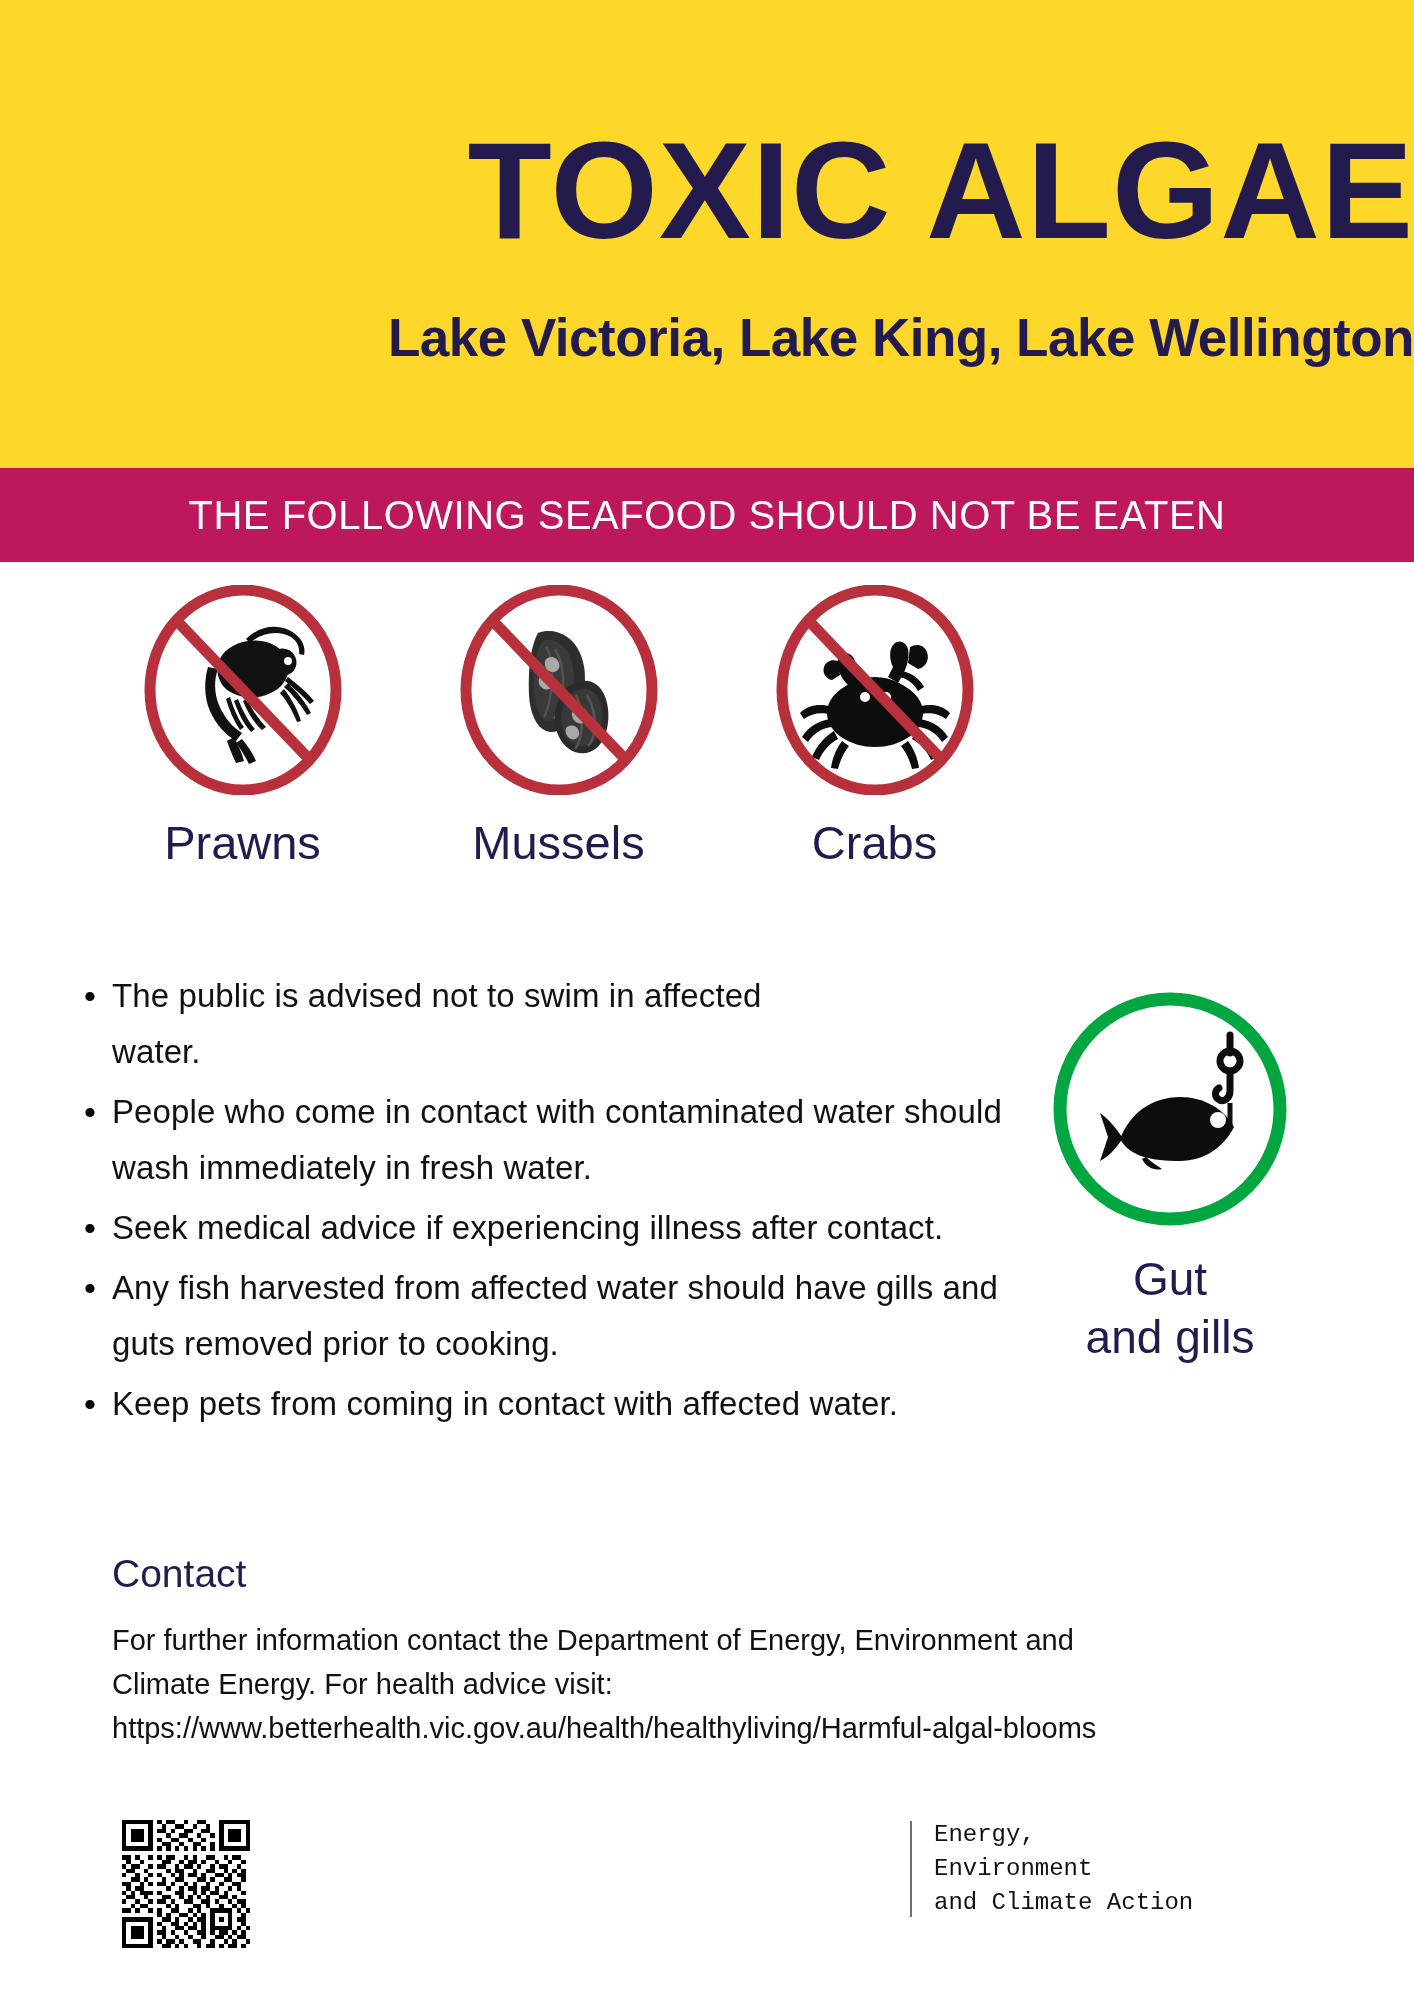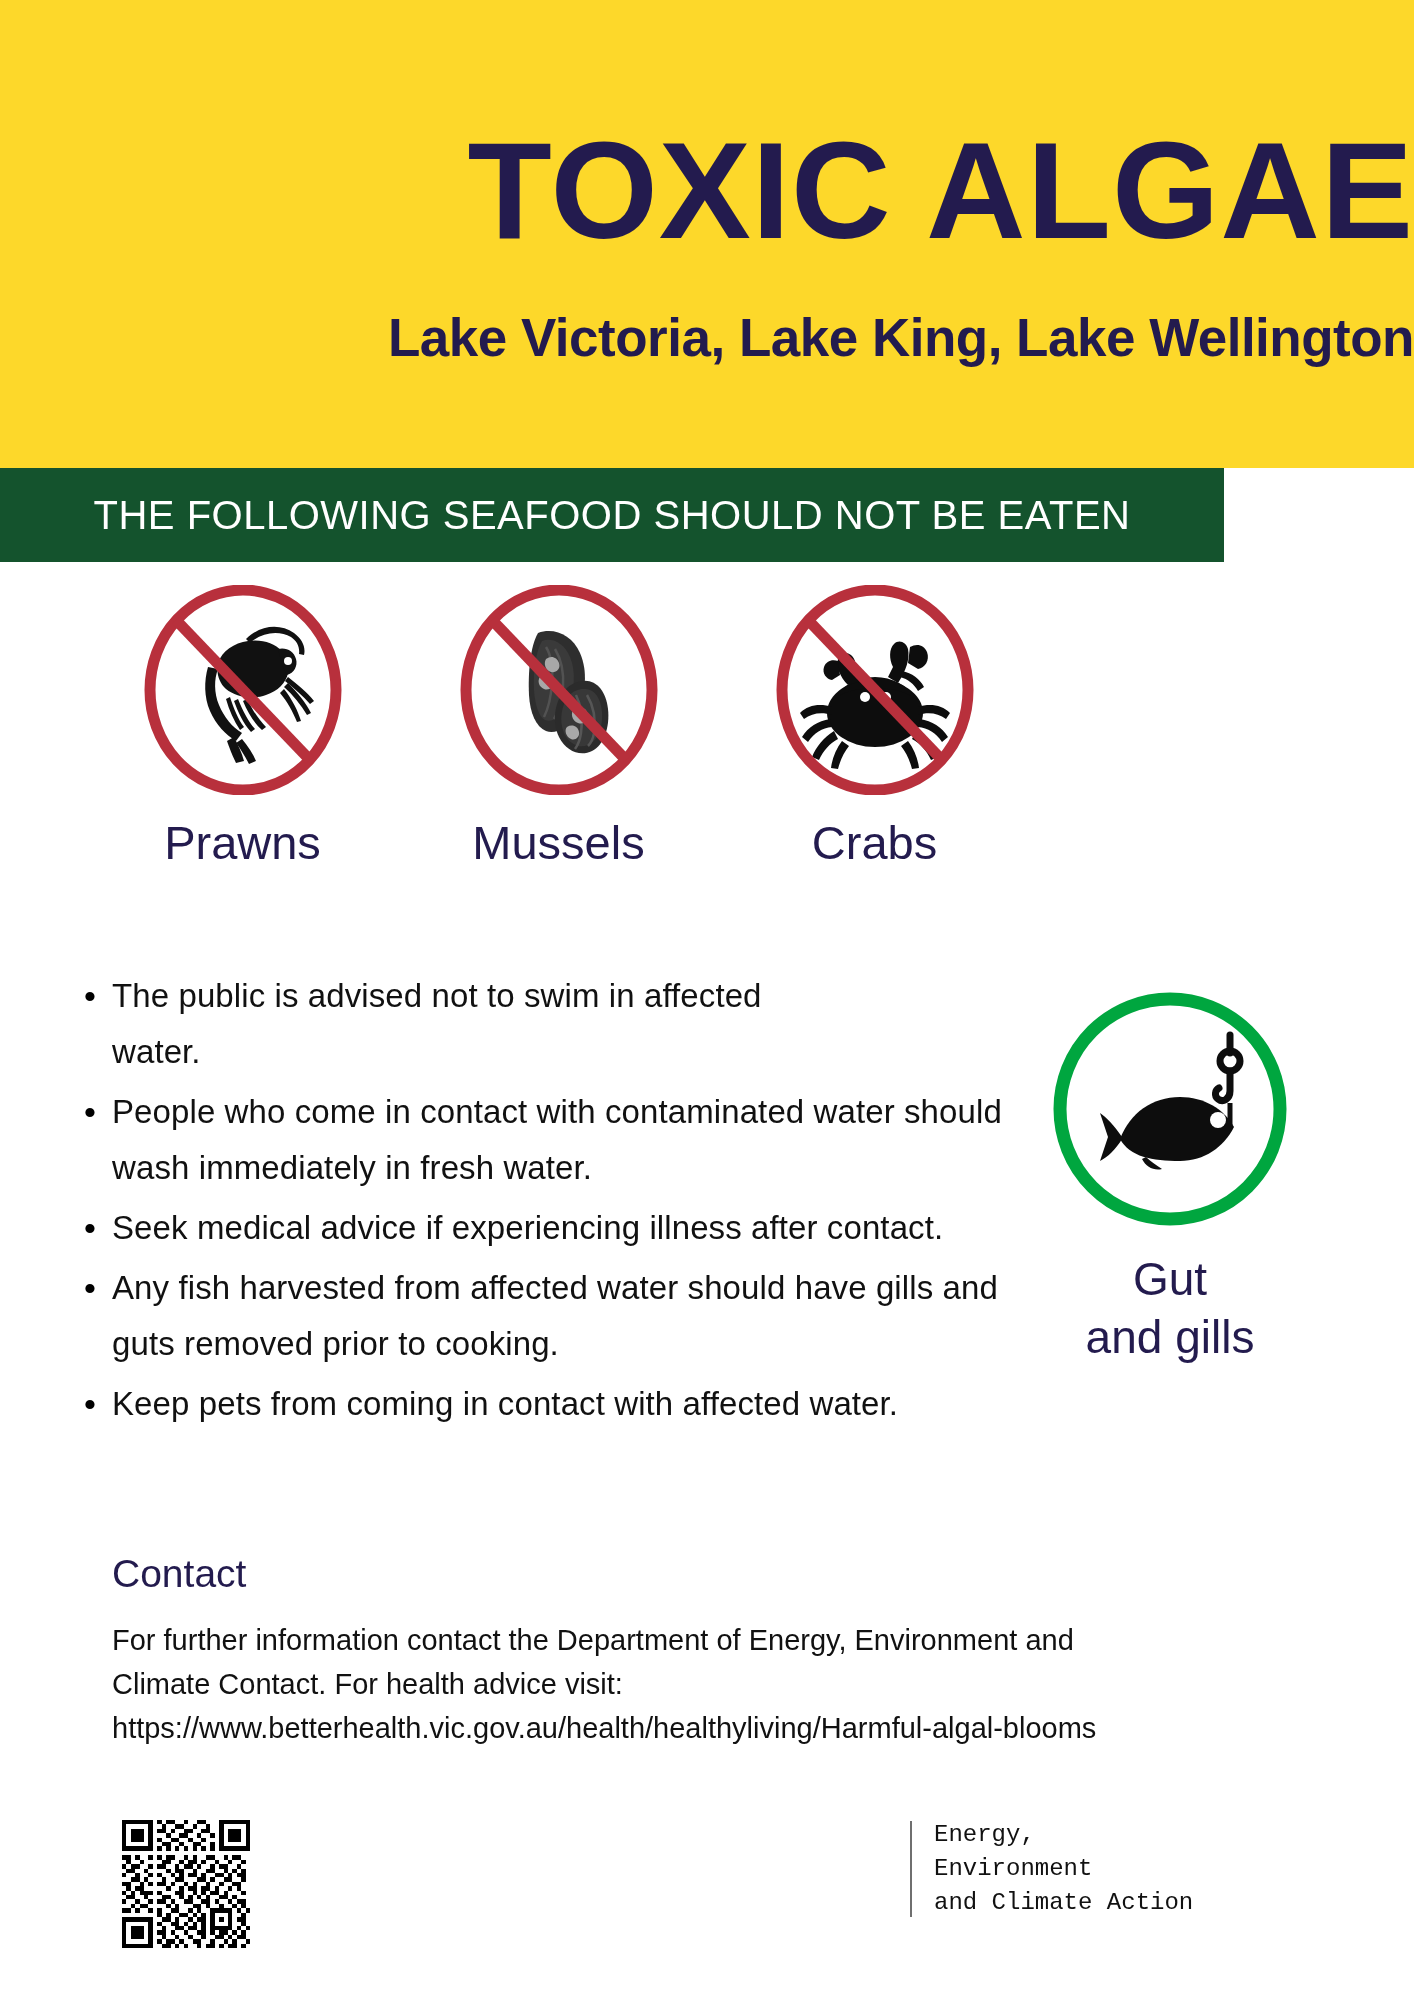--- a/index.html
+++ b/index.html
@@ -48,23 +48,23 @@
     color: #231B4E;
     text-align: center;
     margin-top: 44px;
     letter-spacing: -0.5px;
   }
 
   
   .red-band {
     position: absolute;
     left: 0; top: 468px;
-    width: 1224px;
+    width: 1414px;
     height: 94px;
-    background: #14532d;
+    background: #be185d;
     display: flex;
     align-items: center;
     justify-content: center;
   }
   .red-band-text {
     font-family: "Liberation Sans", sans-serif;
     font-size: 40px;
     font-weight: 400;
     color: #ffffff;
     letter-spacing: 0.5px;
@@ -368,21 +368,21 @@
     </div>
     <div class="gutgill-label">
       <div>Gut</div>
       <div>and gills</div>
     </div>
   </div>
 
   <div class="contact">
     <div class="contact-heading">Contact</div>
     <div class="contact-line">For further information contact the Department of Energy, Environment and</div>
-    <div class="contact-line">Climate Contact. For health advice visit:</div>
+    <div class="contact-line">Climate Energy. For health advice visit:</div>
     <div class="contact-line">https://www.betterhealth.vic.gov.au/health/healthyliving/Harmful-algal-blooms</div>
   </div>
 
   <div class="qr">
     <svg viewBox="0 0 29 29" xmlns="http://www.w3.org/2000/svg" shape-rendering="crispEdges">
       <rect width="29" height="29" fill="#ffffff"></rect>
       <g fill="#000000">
 
         <rect x="0" y="0" width="7" height="1"></rect>
           <rect x="0" y="6" width="7" height="1"></rect>

